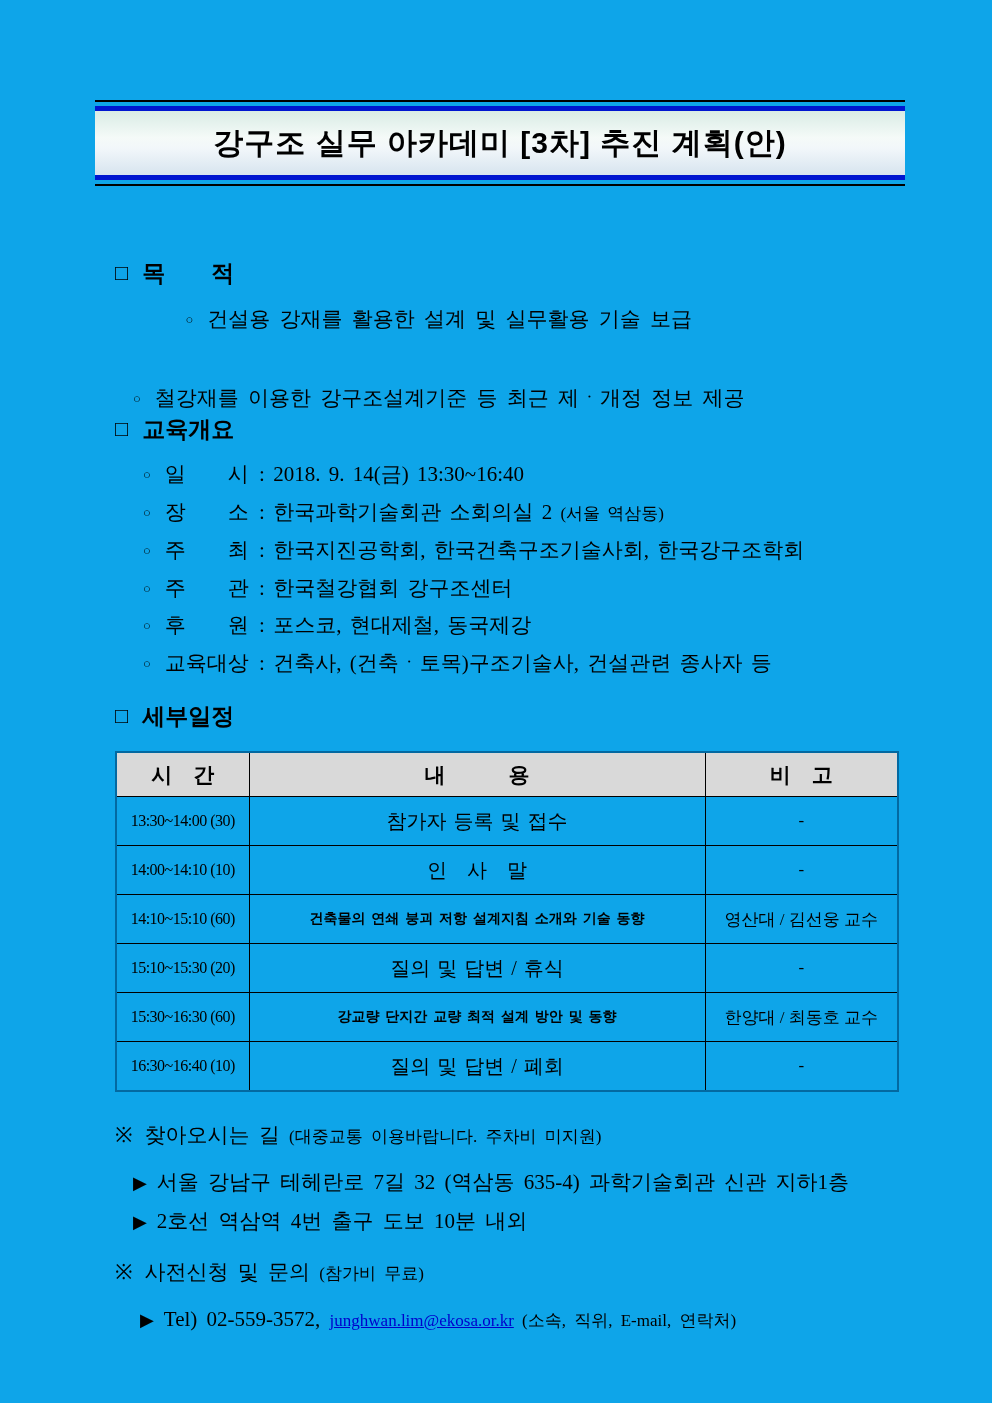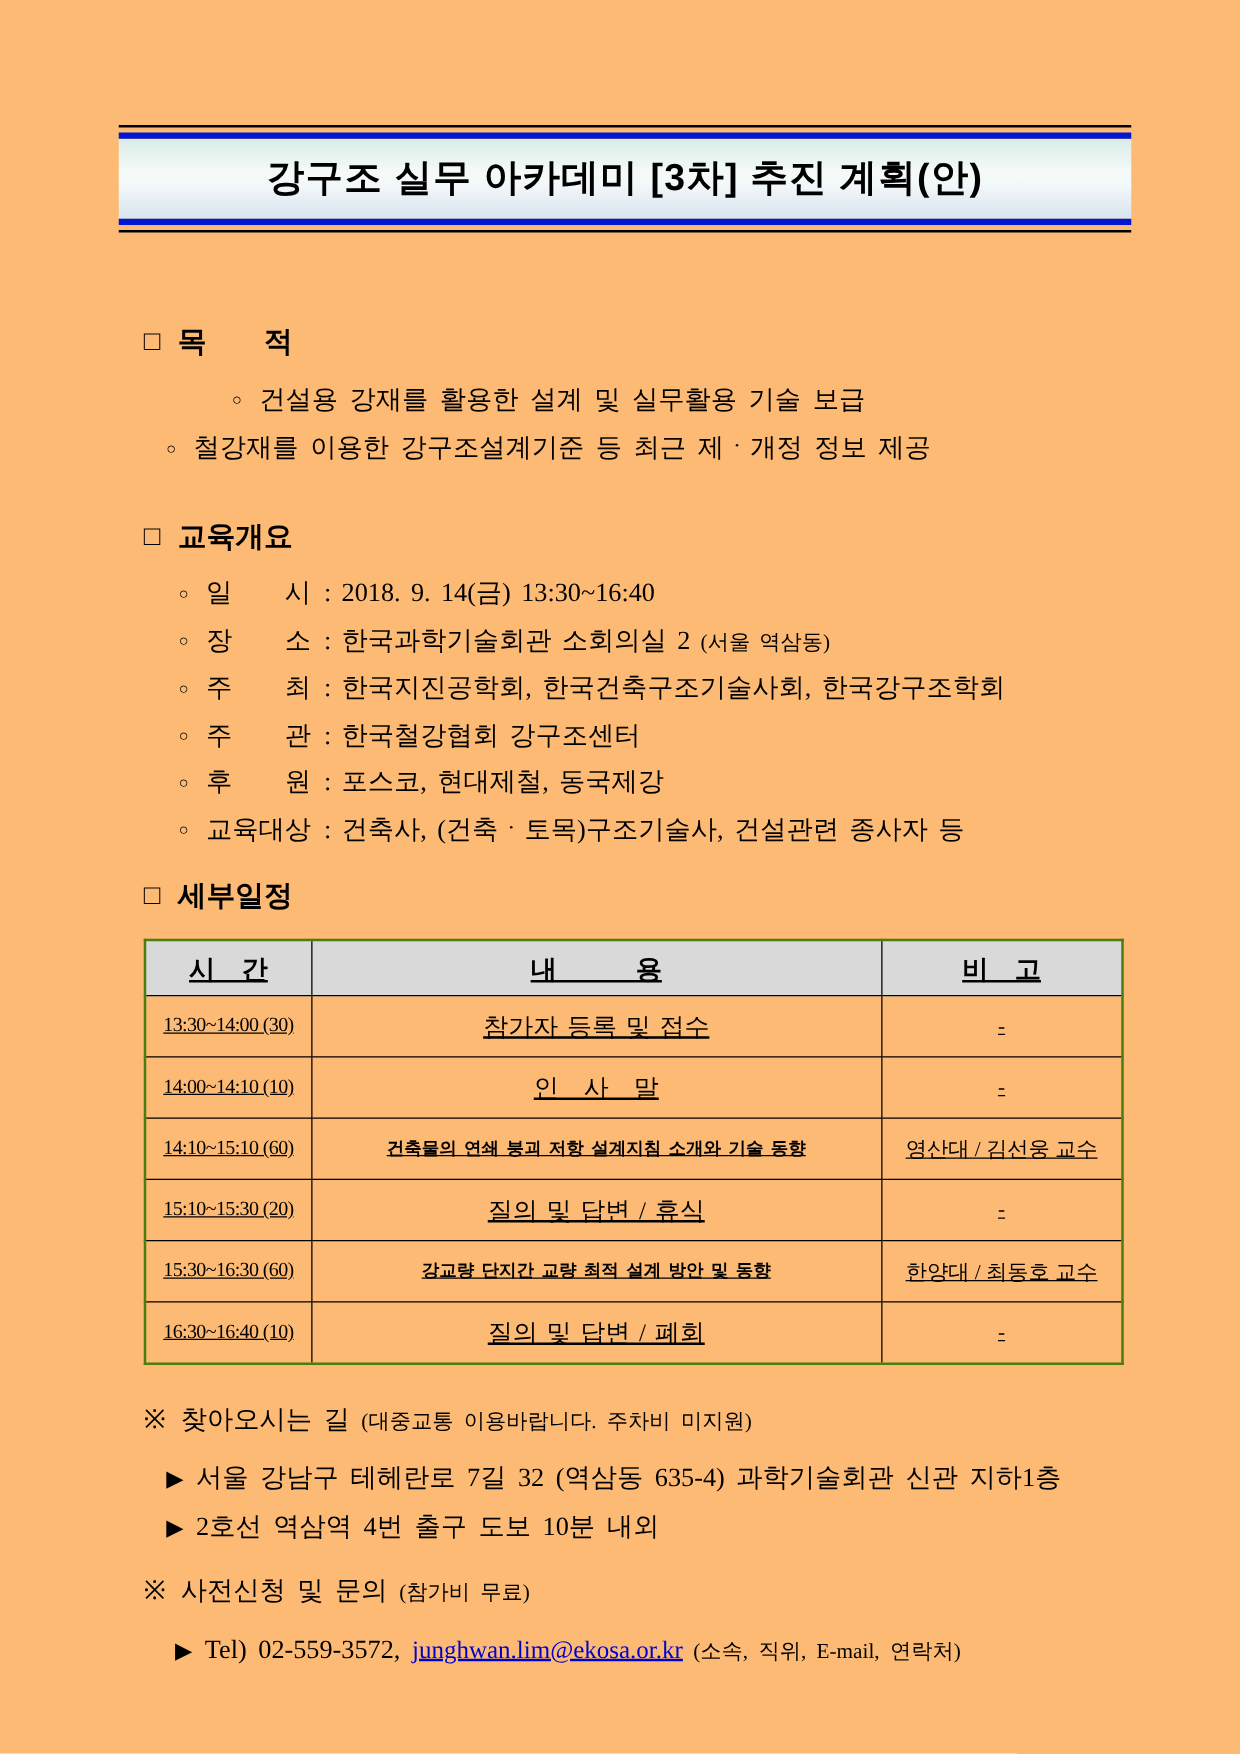--- a/index.html
+++ b/index.html
@@ -1,20 +1,20 @@
 <!DOCTYPE html>
 <html><head>
 <meta charset="utf-8">
 <style>
   html, body { margin: 0; padding: 0; background: #ffffff; }
   .page {
     position: relative;
     width: 992px;
     height: 1403px;
-    background: #fdba74;
+    background: #0ea5e9;
     color: #000000;
     font-family: "Liberation Serif", serif;
     overflow: hidden;
   }
 
   
   .banner-wrap { position: absolute; left: 95px; top: 100px; width: 810px; }
   .rule { height: 2px; background: #000000; }
   .rule.top { margin-bottom: 4px; }
   .rule.bottom { margin-top: 4px; }
@@ -39,56 +39,56 @@
     line-height: 30px;
     display: flex;
     align-items: center;
   }
   .box-glyph { font-weight: normal; font-size: 22px; margin-right: 14px; line-height: 30px; }
   .sec-title-justify { display: inline-block; }
 
   
   .doc-line { font-size: 21px; line-height: 38px; word-spacing: 4px; white-space: nowrap; }
   .circ { font-size: 13px; margin-right: 14px; vertical-align: 2px; }
-  .indent { margin-left: 18px; }
+  .indent { margin-left: 18px; margin-top: 40px; }
   .small { font-size: 17px; }
 
   
   .ov-rows { margin-top: 12px; margin-left: 28px; }
   .ov-row { font-size: 21px; line-height: 37.5px; white-space: nowrap; word-spacing: 3px; }
   .ov-label { display: inline-block; min-width: 86px; }
 
   
   .sched-table {
     border-collapse: collapse;
     margin-top: 20px;
     width: 782px;
     table-layout: fixed;
   }
   .sched-table, .sched-table td, .sched-table th { border: 1px solid #000; }
-  .sched-table { border: 2px solid #4d7c0f; text-decoration: underline; }
+  .sched-table { border: 2px solid #0369a1; }
   .sched-table th {
     background: #d9d9d9;
     height: 41px;
     font-size: 21px;
     font-weight: bold;
     text-align: center;
   }
   .sched-table td { height: 46px; text-align: center; vertical-align: middle; }
   .td-time { font-size: 16px; letter-spacing: -0.5px; }
   .td-content { font-size: 20px; word-spacing: 2px; }
   .td-content.emph { font-family: "Liberation Sans", sans-serif; font-weight: bold; font-size: 14px; }
   .td-note { font-size: 17px; }
 
   
   .ref-line { font-size: 21px; line-height: 41px; word-spacing: 4px; white-space: nowrap; }
   .ref-glyph { margin-right: 12px; }
   .arrow-line { font-size: 21px; line-height: 38px; word-spacing: 4px; white-space: nowrap; margin-left: 18px; }
   .arrow-glyph { font-size: 18px; margin-right: 10px; }
-  .email-link { color: #0000cc; text-decoration: underline; cursor: pointer; font-size: 20px; }
+  .email-link { color: #0000cc; text-decoration: underline; cursor: pointer; font-size: 17px; }
   .tel-line { margin-top: 6px; margin-left: 25px; }
 </style>
 </head>
 <body>
 
 <div class="page">
 
   <div class="banner-wrap">
     <div class="rule top"></div>
     <div class="banner">

